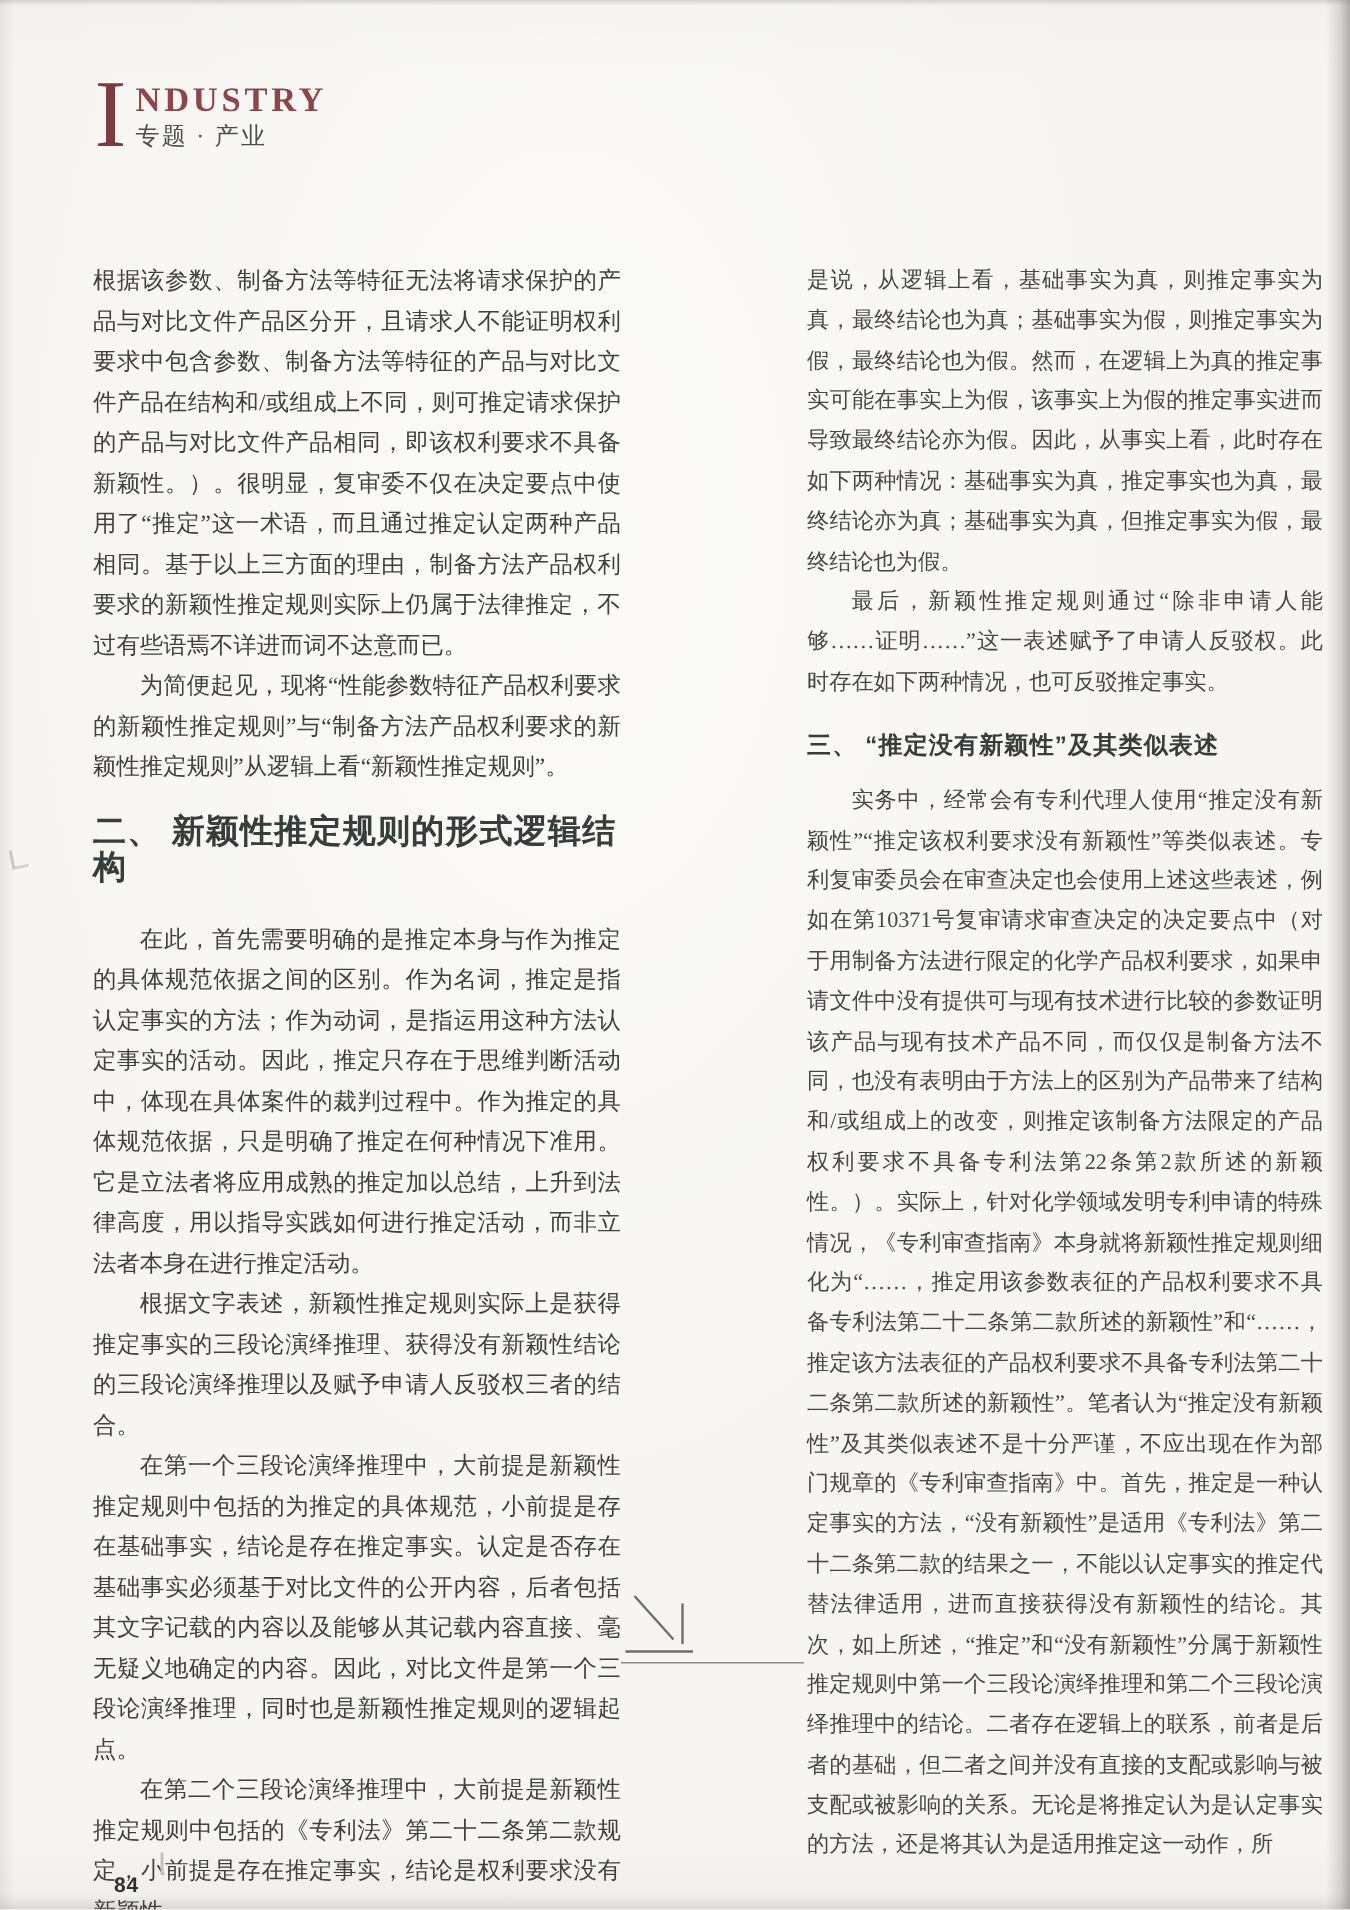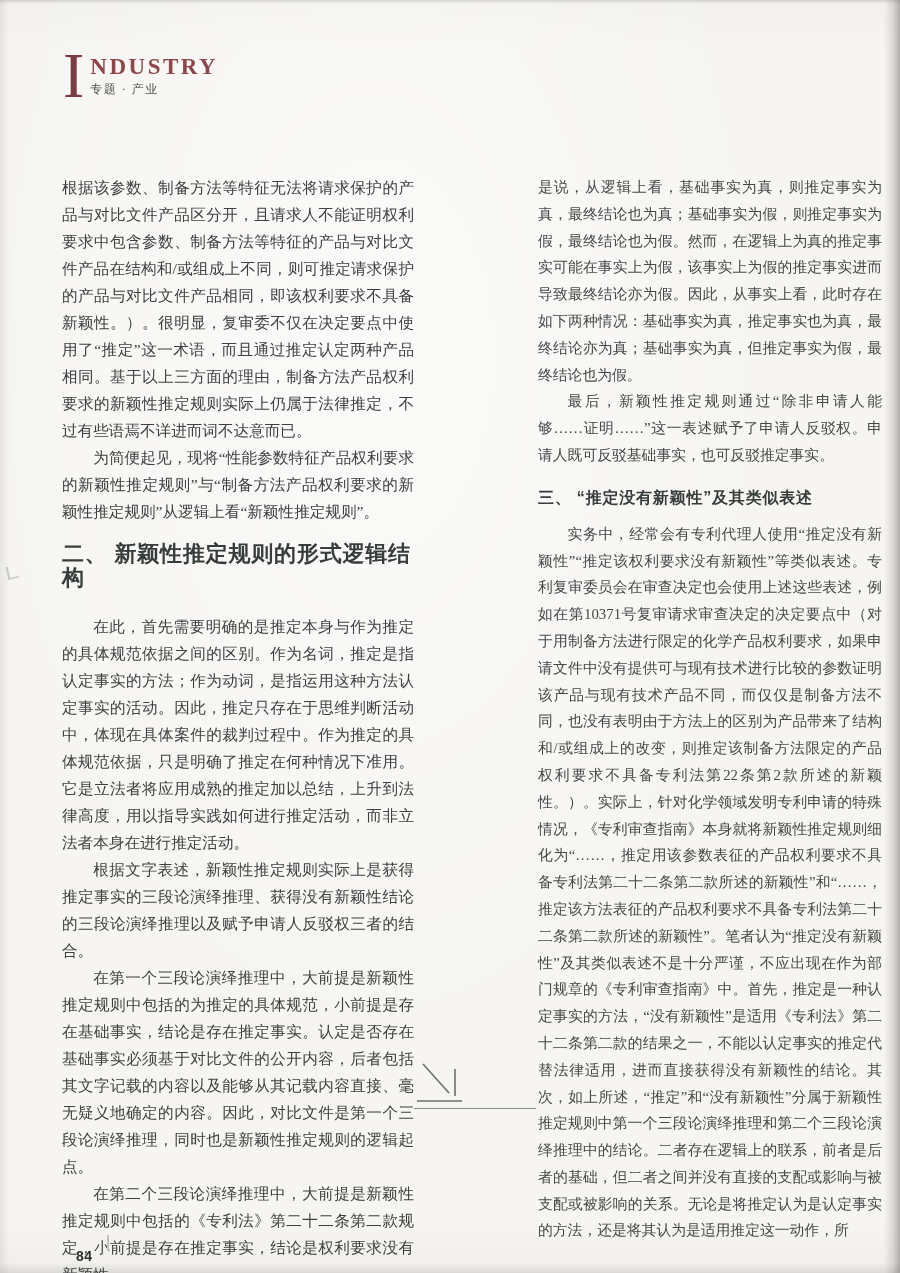--- a/index.html
+++ b/index.html
@@ -24,21 +24,21 @@
     border-left:2px solid rgba(120,120,120,.35);border-bottom:2px solid rgba(120,120,120,.28);
     transform:rotate(-12deg);}
 
   
   .mag-header{position:absolute;left:63px;top:50px;display:flex;align-items:flex-start;}
   .logo-initial{font-family:"Liberation Serif","DejaVu Serif",serif;font-size:64px;line-height:.82;
     color:#7c3b41;font-weight:400;}
   .logo-text{margin-left:6px;padding-top:5px;}
   .logo-name{font-family:"Liberation Serif","DejaVu Serif",serif;font-size:23px;letter-spacing:2.5px;
     color:#8d474b;font-weight:600;line-height:1;}
-  .logo-subtitle{font-family:"Liberation Serif","DejaVu Serif",serif;font-size:12px;letter-spacing:1.5px;
+  .logo-subtitle{font-family:"Liberation Serif","DejaVu Serif",serif;font-size:16px;letter-spacing:1.5px;
     color:#4e4e4e;margin-top:4px;line-height:1.2;}
 
   
   .col{position:absolute;top:174px;text-align:justify;text-justify:inter-ideograph;}
   .col p{margin:0;}
   .col-left{left:62px;width:352px;font-size:15.6px;line-height:27px;color:#404040;}
   .col-right{left:538px;width:344px;font-size:14.8px;line-height:26.8px;color:#474747;}
   .indent{text-indent:2em;}
   .sec-heading{font-family:"Liberation Sans","DejaVu Sans",sans-serif;font-weight:700;
     color:#373d3a;letter-spacing:.8px;text-align:left;text-indent:0;}
@@ -83,21 +83,21 @@
     <h2 class="sec-heading">二、 新颖性推定规则的形式逻辑结构</h2>
     <p class="indent">在此，首先需要明确的是推定本身与作为推定的具体规范依据之间的区别。作为名词，推定是指认定事实的方法；作为动词，是指运用这种方法认定事实的活动。因此，推定只存在于思维判断活动中，体现在具体案件的裁判过程中。作为推定的具体规范依据，只是明确了推定在何种情况下准用。它是立法者将应用成熟的推定加以总结，上升到法律高度，用以指导实践如何进行推定活动，而非立法者本身在进行推定活动。</p>
     <p class="indent">根据文字表述，新颖性推定规则实际上是获得推定事实的三段论演绎推理、获得没有新颖性结论的三段论演绎推理以及赋予申请人反驳权三者的结合。</p>
     <p class="indent">在第一个三段论演绎推理中，大前提是新颖性推定规则中包括的为推定的具体规范，小前提是存在基础事实，结论是存在推定事实。认定是否存在基础事实必须基于对比文件的公开内容，后者包括其文字记载的内容以及能够从其记载内容直接、毫无疑义地确定的内容。因此，对比文件是第一个三段论演绎推理，同时也是新颖性推定规则的逻辑起点。</p>
     <p class="indent">在第二个三段论演绎推理中，大前提是新颖性推定规则中包括的《专利法》第二十二条第二款规定，小前提是存在推定事实，结论是权利要求没有新颖性。</p>
     <p class="indent">经过两次三段论演绎推理，最终结论，即权利要求没有新颖性，在逻辑上的真假取决于基础事实的真假。也就</p>
   </div>
 
   <div class="col col-right">
     <p>是说，从逻辑上看，基础事实为真，则推定事实为真，最终结论也为真；基础事实为假，则推定事实为假，最终结论也为假。然而，在逻辑上为真的推定事实可能在事实上为假，该事实上为假的推定事实进而导致最终结论亦为假。因此，从事实上看，此时存在如下两种情况：基础事实为真，推定事实也为真，最终结论亦为真；基础事实为真，但推定事实为假，最终结论也为假。</p>
-    <p class="indent">最后，新颖性推定规则通过“除非申请人能够……证明……”这一表述赋予了申请人反驳权。申请人既可反驳基础事实，也可反驳推定事实。</p>
+    <p class="indent">最后，新颖性推定规则通过“除非申请人能够……证明……”这一表述赋予了申请人反驳权。此时存在如下两种情况，也可反驳推定事实。</p>
     <h2 class="sec-heading">三、 “推定没有新颖性”及其类似表述</h2>
     <p class="indent">实务中，经常会有专利代理人使用“推定没有新颖性”“推定该权利要求没有新颖性”等类似表述。专利复审委员会在审查决定也会使用上述这些表述，例如在第10371号复审请求审查决定的决定要点中（对于用制备方法进行限定的化学产品权利要求，如果申请文件中没有提供可与现有技术进行比较的参数证明该产品与现有技术产品不同，而仅仅是制备方法不同，也没有表明由于方法上的区别为产品带来了结构和/或组成上的改变，则推定该制备方法限定的产品权利要求不具备专利法第22条第2款所述的新颖性。）。实际上，针对化学领域发明专利申请的特殊情况，《专利审查指南》本身就将新颖性推定规则细化为“……，推定用该参数表征的产品权利要求不具备专利法第二十二条第二款所述的新颖性”和“……，推定该方法表征的产品权利要求不具备专利法第二十二条第二款所述的新颖性”。笔者认为“推定没有新颖性”及其类似表述不是十分严谨，不应出现在作为部门规章的《专利审查指南》中。首先，推定是一种认定事实的方法，“没有新颖性”是适用《专利法》第二十二条第二款的结果之一，不能以认定事实的推定代替法律适用，进而直接获得没有新颖性的结论。其次，如上所述，“推定”和“没有新颖性”分属于新颖性推定规则中第一个三段论演绎推理和第二个三段论演绎推理中的结论。二者存在逻辑上的联系，前者是后者的基础，但二者之间并没有直接的支配或影响与被支配或被影响的关系。无论是将推定认为是认定事实的方法，还是将其认为是适用推定这一动作，所</p>
   </div>
 
   <div class="pull-quote">
     <svg class="pq-arrow" width="50" height="46" viewBox="0 0 50 46" aria-hidden="true">
       <line x1="7" y1="4" x2="33" y2="33" stroke="#6e6e6e" stroke-width="1.6"></line>
       <line x1="39" y1="9" x2="39" y2="36" stroke="#6e6e6e" stroke-width="1.6"></line>
       <line x1="1" y1="41" x2="46" y2="41" stroke="#6e6e6e" stroke-width="1.6"></line>
     </svg>

